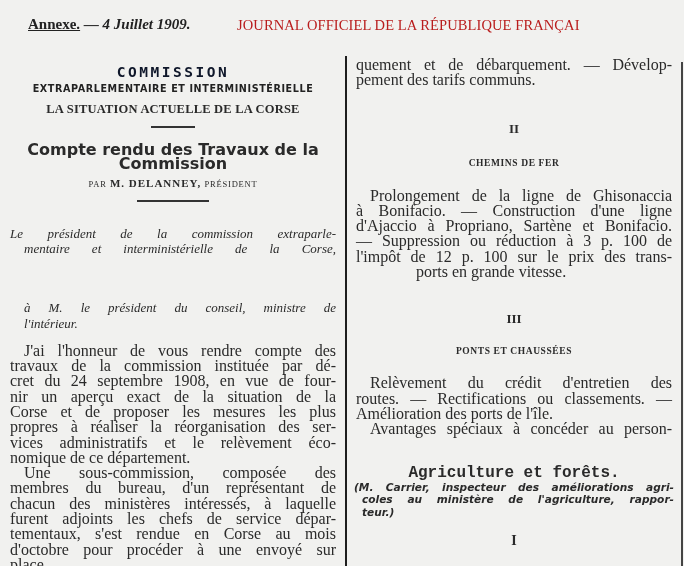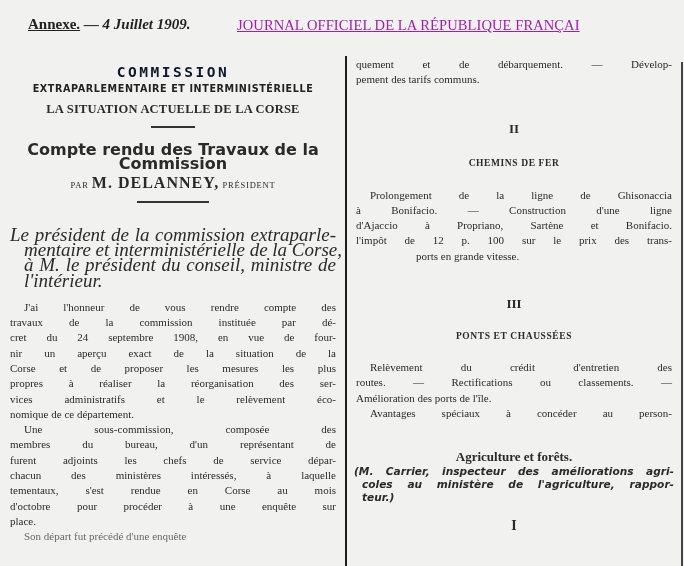--- a/index.html
+++ b/index.html
@@ -16,23 +16,22 @@
   }
   .rh-left {
     position: absolute; left: 28px; top: 2px;
     font-size: 15px; font-weight: bold; color: #222;
     white-space: nowrap;
   }
   .rh-left .annexe { text-decoration: underline; }
   .rh-left .date { font-style: italic; }
   .rh-right {
     position: absolute; left: 237px; top: 3px;
-    font-size: 14.5px; color: #a21caf; white-space: nowrap;
+    font-size: 14.5px; color: #b91c1c; white-space: nowrap;
     letter-spacing: 0.1px;
-    text-decoration: underline;
   }
   .divider {
     position: absolute; left: 345px; top: 56px; width: 2px; height: 510px;
     background: #1e1e1e;
   }
   .right-rule {
     position: absolute; left: 681px; top: 62px; width: 2px; height: 504px;
     background: #444;
   }
   .col-left {
@@ -59,42 +58,42 @@
   }
   .short-rule {
     width: 44px; height: 2px; background: #333; margin: 9px auto 0 auto;
   }
   .compte {
     font-family: "DejaVu Sans", "Liberation Sans", sans-serif;
     font-weight: bold; font-size: 16px; line-height: 14px; margin-top: 15px;
   }
   .par { font-size: 11px; line-height: 14px; margin-top: 5px; letter-spacing: 0.5px; }
   .par .sc { font-size: 8.5px; letter-spacing: 0.8px; }
-  .par .name { font-weight: bold; font-size: 16px; letter-spacing: 1px; }
+  .par .name { font-weight: bold; font-size: 11px; letter-spacing: 1px; }
   .short-rule2 {
     width: 72px; height: 2px; background: #333; margin: 9px auto 0 auto;
   }
   .italic-block {
-    font-style: italic; font-size: 19px; line-height: 15.2px;
+    font-style: italic; font-size: 13px; line-height: 15.2px;
     margin-top: 24px; text-align: justify; padding-left: 2px; padding-right: 2px;
   }
   .body-text {
-    font-size: 11px; line-height: 15.3px; text-align: justify;
+    font-size: 16px; line-height: 15.3px; text-align: justify;
     padding-left: 2px; padding-right: 2px;
   }
   .pj1 { margin-top: 12px; }
   .line { display: block; white-space: nowrap; text-align: justify; text-align-last: justify; }
   .line.last { text-align-last: left; }
   .roman { font-weight: bold; font-size: 13px; line-height: 16px; }
   .section-head {
     font-size: 9.5px; letter-spacing: 0.6px; line-height: 12px; font-weight: bold;
   }
   .agri-head {
-    font-family: Liberation Serif, serif;
-    font-weight: bold; font-size: 13px; line-height: 16px;
+    font-family: Liberation Mono, monospace;
+    font-weight: bold; font-size: 16px; line-height: 16px;
   }
   .paren-block {
     font-family: "DejaVu Sans", "Liberation Sans", sans-serif;
     font-size: 10.6px; line-height: 12.8px; font-weight: bold;
     text-align: justify;
   }
   .paren-block .line { white-space: nowrap; }
 </style>
 </head>
 <body>
@@ -120,42 +119,42 @@
     <div class="center par">
       <span class="sc">PAR</span>
       <span class="name">M. DELANNEY,</span>
       <span class="sc">PRÉSIDENT</span>
     </div>
     <div class="short-rule2"></div>
 
     <div class="italic-block">
       <span class="line">Le président de la commission extraparle-</span>
       <span class="line" style="padding-left:14px;">mentaire et interministérielle de la Corse,</span>
-      <span class="line" style="padding-left:14px;">à M. le président du conseil, ministre de</span>
+      <span class="line" style="padding-left:14px;margin-top:44px;">à M. le président du conseil, ministre de</span>
       <span class="line last" style="padding-left:14px;">l'intérieur.</span>
     </div>
 
     <div class="body-text pj1">
       <span class="line" style="padding-left:14px;">J'ai l'honneur de vous rendre compte des</span>
       <span class="line">travaux de la commission instituée par dé-</span>
       <span class="line">cret du 24 septembre 1908, en vue de four-</span>
       <span class="line">nir un aperçu exact de la situation de la</span>
       <span class="line">Corse et de proposer les mesures les plus</span>
       <span class="line">propres à réaliser la réorganisation des ser-</span>
       <span class="line">vices administratifs et le relèvement éco-</span>
       <span class="line last">nomique de ce département.</span>
     </div>
 
     <div class="body-text">
       <span class="line" style="padding-left:14px;">Une sous-commission, composée des</span>
       <span class="line">membres du bureau, d'un représentant de</span>
+      <span class="line">chacun des ministères intéressés, à laquelle</span>
       <span class="line">furent adjoints les chefs de service dépar-</span>
-      <span class="line">chacun des ministères intéressés, à laquelle</span>
       <span class="line">tementaux, s'est rendue en Corse au mois</span>
-      <span class="line">d'octobre pour procéder à une enquête sur</span>
+      <span class="line">d'octobre pour procéder à une envoyé sur</span>
       <span class="line last">place.</span>
     </div>
 
     <div class="body-text">
       <span class="line last" style="padding-left:14px; opacity:0.7;">Son départ fut précédé d'une enquête</span>
     </div>
   </div>
 
   <div class="col-right">
     <div class="body-text">
@@ -163,20 +162,21 @@
       <span class="line last">pement des tarifs communs.</span>
     </div>
 
     <div class="center roman" style="margin-top:33px;">II</div>
     <div class="center section-head" style="margin-top:20px;">CHEMINS DE FER</div>
 
     <div class="body-text" style="margin-top:19px;">
       <span class="line" style="padding-left:14px;">Prolongement de la ligne de Ghisonaccia</span>
       <span class="line">à Bonifacio. — Construction d'une ligne</span>
       <span class="line">d'Ajaccio à Propriano, Sartène et Bonifacio.</span>
+      <span class="line">— Suppression ou réduction à 3 p. 100 de</span>
       <span class="line">l'impôt de 12 p. 100 sur le prix des trans-</span>
       <span class="line last" style="padding-left:60px;">ports en grande vitesse.</span>
     </div>
 
     <div class="center roman" style="margin-top:32px;">III</div>
     <div class="center section-head" style="margin-top:18px;">PONTS ET CHAUSSÉES</div>
 
     <div class="body-text" style="margin-top:18px;">
       <span class="line" style="padding-left:14px;">Relèvement du crédit d'entretien des</span>
       <span class="line">routes. — Rectifications ou classements. —</span>

